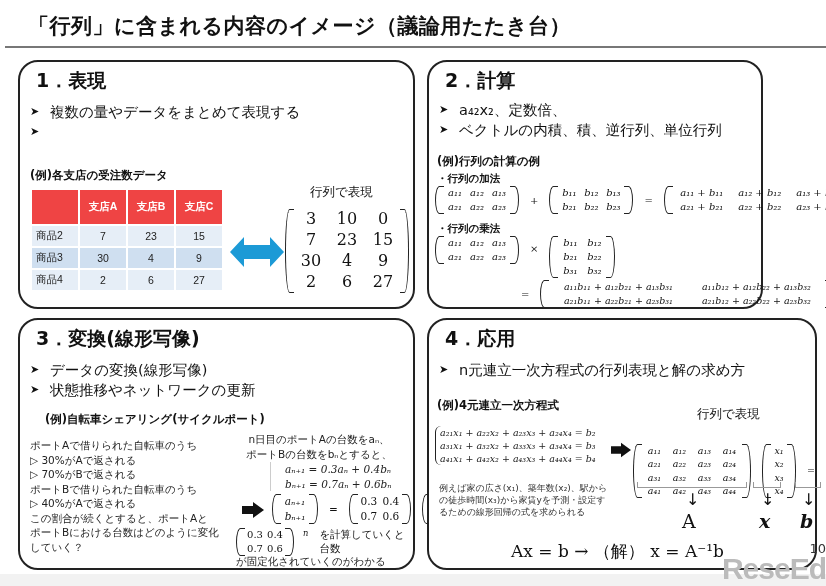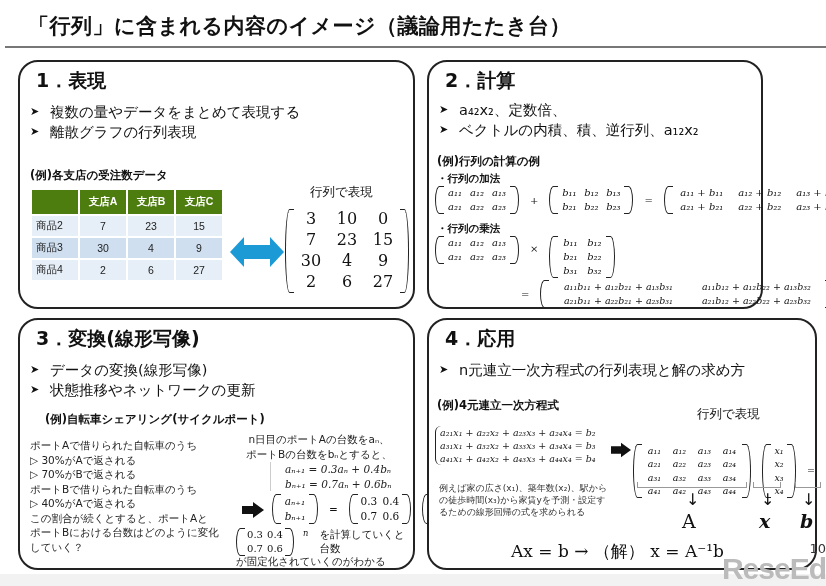--- a/index.html
+++ b/index.html
@@ -14,21 +14,21 @@
   .p4 { left: 427px; top: 318px; width: 390px; height: 252px; }
   .ph { position: absolute; left: 16px; top: 6px; font-size: 19px; font-weight: bold; }
   .bullets { position: absolute; left: 10px; list-style: none; font-size: 14.5px; line-height: 20px; }
   .bullets li { display: flex; align-items: center; }
   .bullets .arr { font-size: 11px; width: 20px; display: inline-block; }
   .ex { position: absolute; font-size: 11.5px; font-weight: bold; }
   .serif { font-family: "DejaVu Serif", "Liberation Serif", serif; }
   .m { font-family: "DejaVu Serif", "Liberation Serif", serif; font-style: italic; }
   
   table.orders { position: absolute; left: 10px; top: 126px; border-collapse: separate; border-spacing: 2px; font-size: 10.5px; font-family: "Liberation Sans", sans-serif; }
-  table.orders th { background: #4d7c0f; color: #fff; font-weight: bold; height: 24px; width: 46px; }
+  table.orders th { background: #ef4444; color: #fff; font-weight: bold; height: 34px; width: 46px; }
   table.orders th.corner { width: 46px; }
   table.orders td { text-align: center; height: 20px; color: #222; }
   table.orders tr.r0 td { background: #cfdff0; }
   table.orders tr.r1 td { background: #e6eef7; }
   table.orders td.rl { text-align: left; padding-left: 4px; }
   .dbl-arrow { position: absolute; left: 210px; top: 175px; width: 54px; height: 30px; }
   .label-mat { position: absolute; font-size: 12.5px; }
   .matrix { position: absolute; display: flex; align-items: stretch; }
   .paren { width: 9px; border: 1.6px solid #222; }
   .paren.l { border-right: none; border-radius: 50% 0 0 50% / 50% 0 0 50%; }
@@ -51,21 +51,20 @@
 
 <div class="panel p1">
   <div class="ph">1．表現</div>
   <ul class="bullets" style="top:40px;">
     <li>
         <span class="arr">➤</span>
         <span>複数の量やデータをまとめて表現する</span>
       </li>
     <li>
         <span class="arr">➤</span>
-        <span>離散グラフの行列表現</span>
       </li>
   </ul>
   <div class="ex" style="left:10px; top:106px;">(例)各支店の受注数データ</div>
   <table class="orders">
     <tbody>
         <tr>
       <th class="corner"></th>
       <th>支店A</th>
       <th>支店B</th>
       <th>支店C</th>
@@ -116,21 +115,21 @@
 
 <div class="panel p2">
   <div class="ph">2．計算</div>
   <ul class="bullets" style="top:38px;">
     <li>
         <span class="arr">➤</span>
         <span>a₄₂x₂、定数倍、</span>
       </li>
     <li>
         <span class="arr">➤</span>
-        <span>ベクトルの内積、積、逆行列、a₁₂x₂</span>
+        <span>ベクトルの内積、積、逆行列、単位行列</span>
       </li>
   </ul>
   <div class="ex" style="left:8px; top:92px;">(例)行列の計算の例</div>
   <div class="ex" style="left:8px; top:110px; font-size:10.5px;">・行列の加法</div>
 
   <div class="eqline m" style="left:6px; top:124px;">
     <div class="matrix" style="position:static; height:28px;">
         <div class="paren l"></div>
       <div class="mgrid" style="grid-template-columns:22px 22px 22px; line-height:13px;">
         <span>a₁₁</span>

